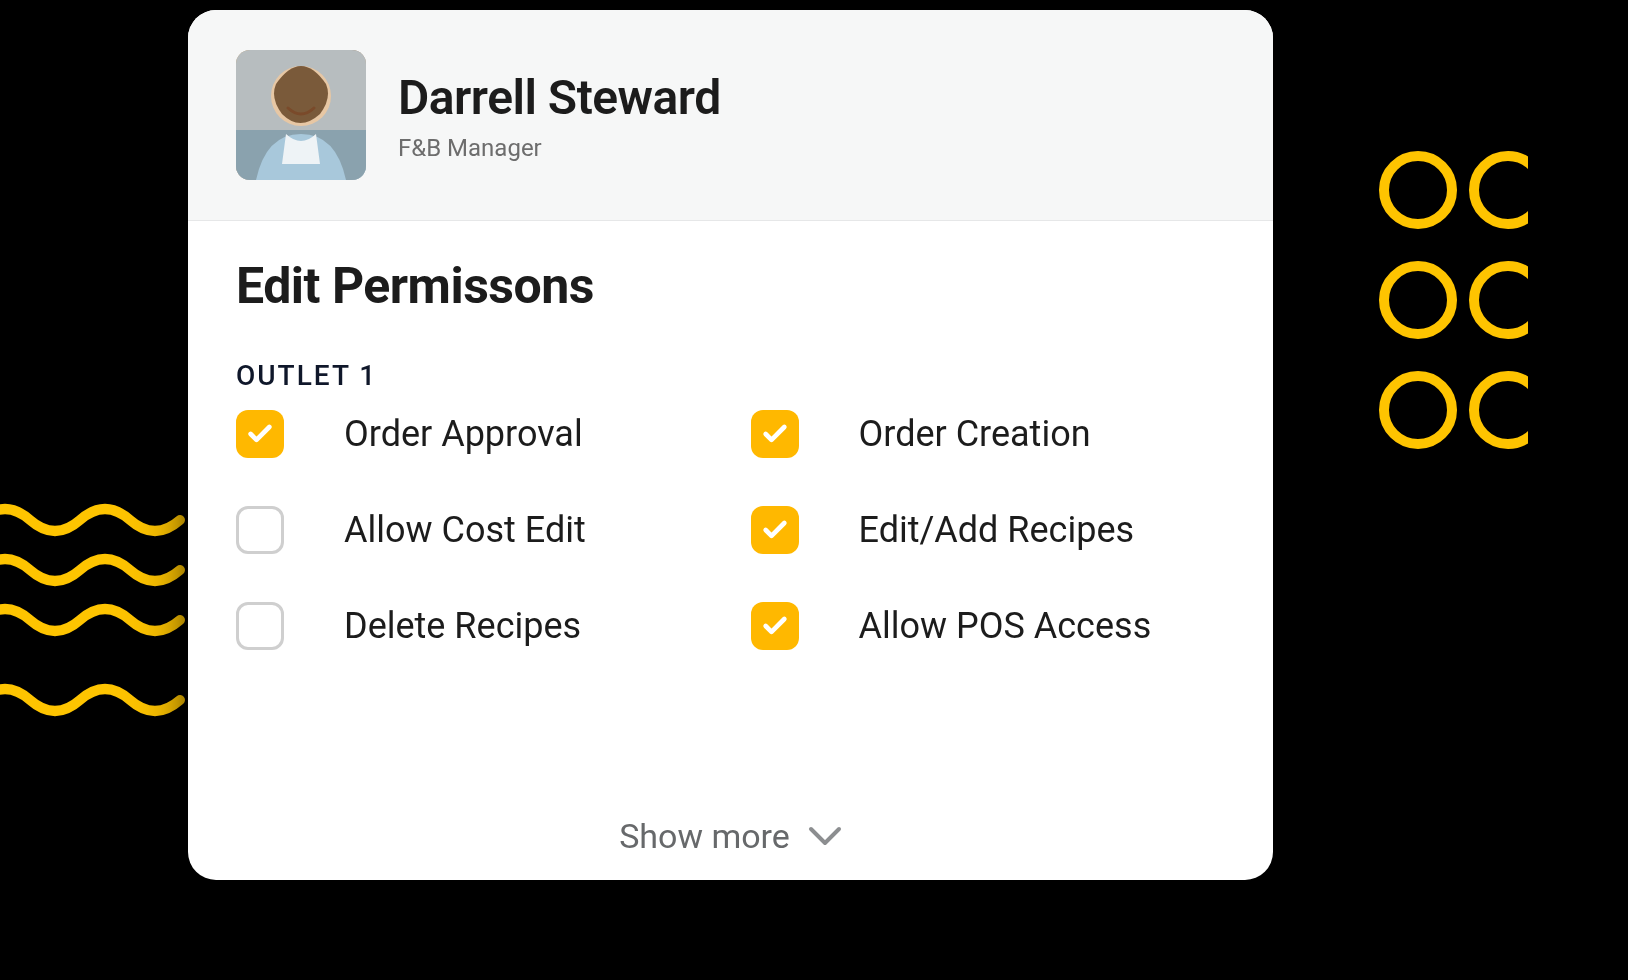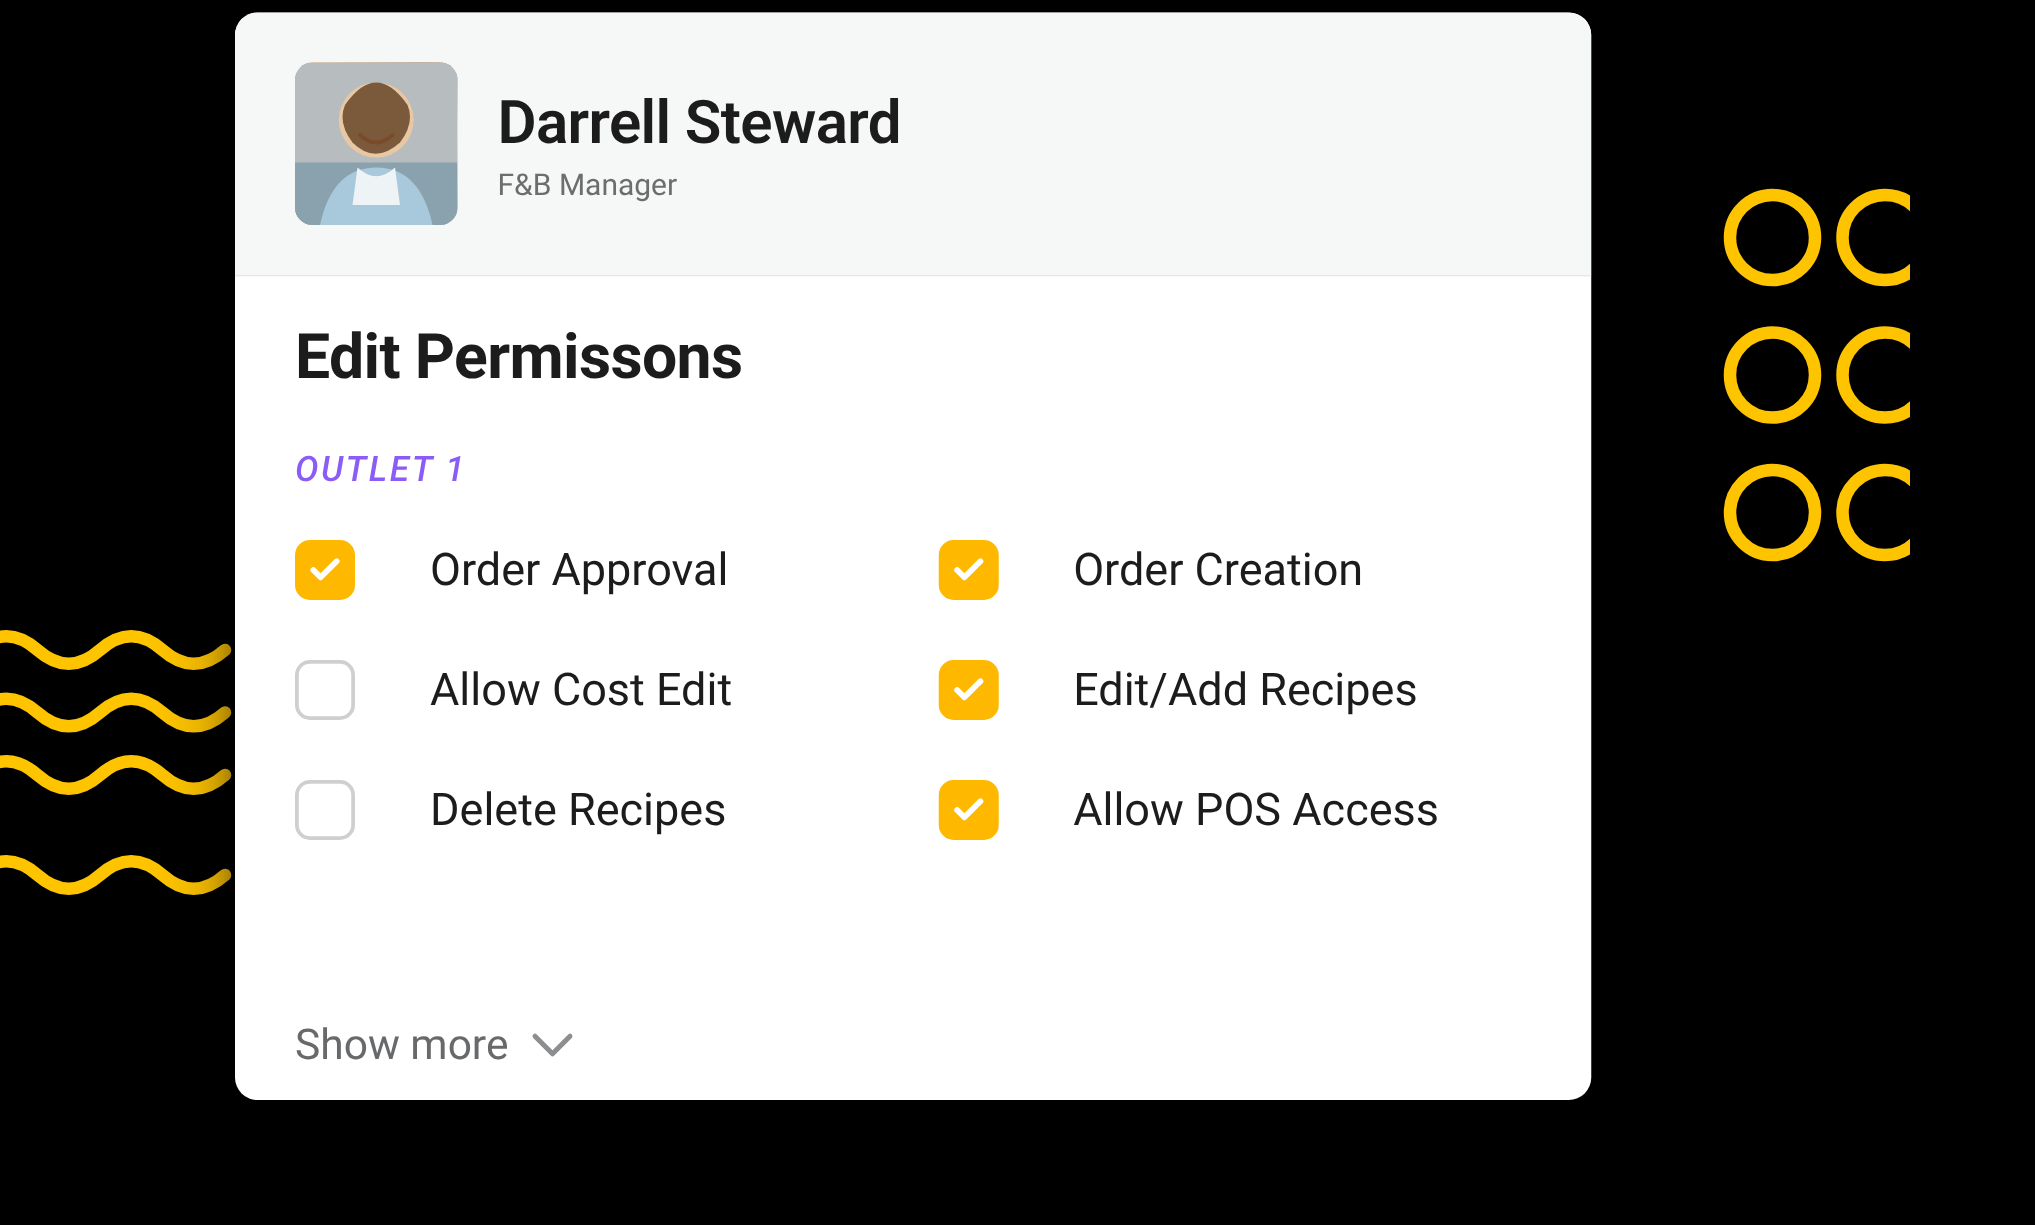--- a/index.html
+++ b/index.html
@@ -19,21 +19,21 @@
   .decor-waves-left { top: 500px; left: 0; width: 200px; height: 220px; }
 
   .card {
     position: absolute;
     z-index: 10;
     top: 10px;
     left: 188px;
     width: 1085px;
     height: 870px;
     background: #fff;
-    border-radius: 18px;
+    border-radius: 28px;
     box-shadow: 0 0 0 1px rgba(0,0,0,0.04), 0 25px 60px rgba(0,0,0,0.5), 0 8px 24px rgba(0,0,0,0.35);
     overflow: hidden;
     display: flex;
     flex-direction: column;
   }
 
   .card-header {
     background: #f6f7f7;
     border-bottom: 1px solid #e6e7e8;
     padding: 40px 48px 40px 48px;
@@ -69,24 +69,23 @@
     font-weight: 700;
     color: #1c1c1c;
     letter-spacing: -0.5px;
     margin-bottom: 44px;
   }
 
   .group-label {
     font-size: 28px;
     font-weight: 500;
     letter-spacing: 2px;
-    color: #8b5cf6;
+    color: #0f172a;
     text-transform: uppercase;
-    margin-bottom: 40px;
-    font-style: italic;
+    margin-bottom: 18px;
   }
 
   .perm-grid {
     display: grid;
     grid-template-columns: 1fr 1fr;
     column-gap: 40px;
     row-gap: 48px;
   }
 
   .perm-item {
@@ -112,21 +111,21 @@
   }
   .checkbox svg { width: 28px; height: 28px; display:block; }
 
   .perm-label { font-size: 36px; color: #1c1c1c; font-weight: 400; margin-left: 24px; }
 
   .show-more {
     margin-top: auto;
     padding-top: 40px;
     display: flex;
     align-items: center;
-    justify-content: flex-start;
+    justify-content: center;
     gap: 18px;
     color: #67696b;
     font-size: 34px;
     cursor: pointer;
     user-select: none;
   }
   .show-more svg { width: 34px; height: 22px; }
 
 </style>
 </head>

